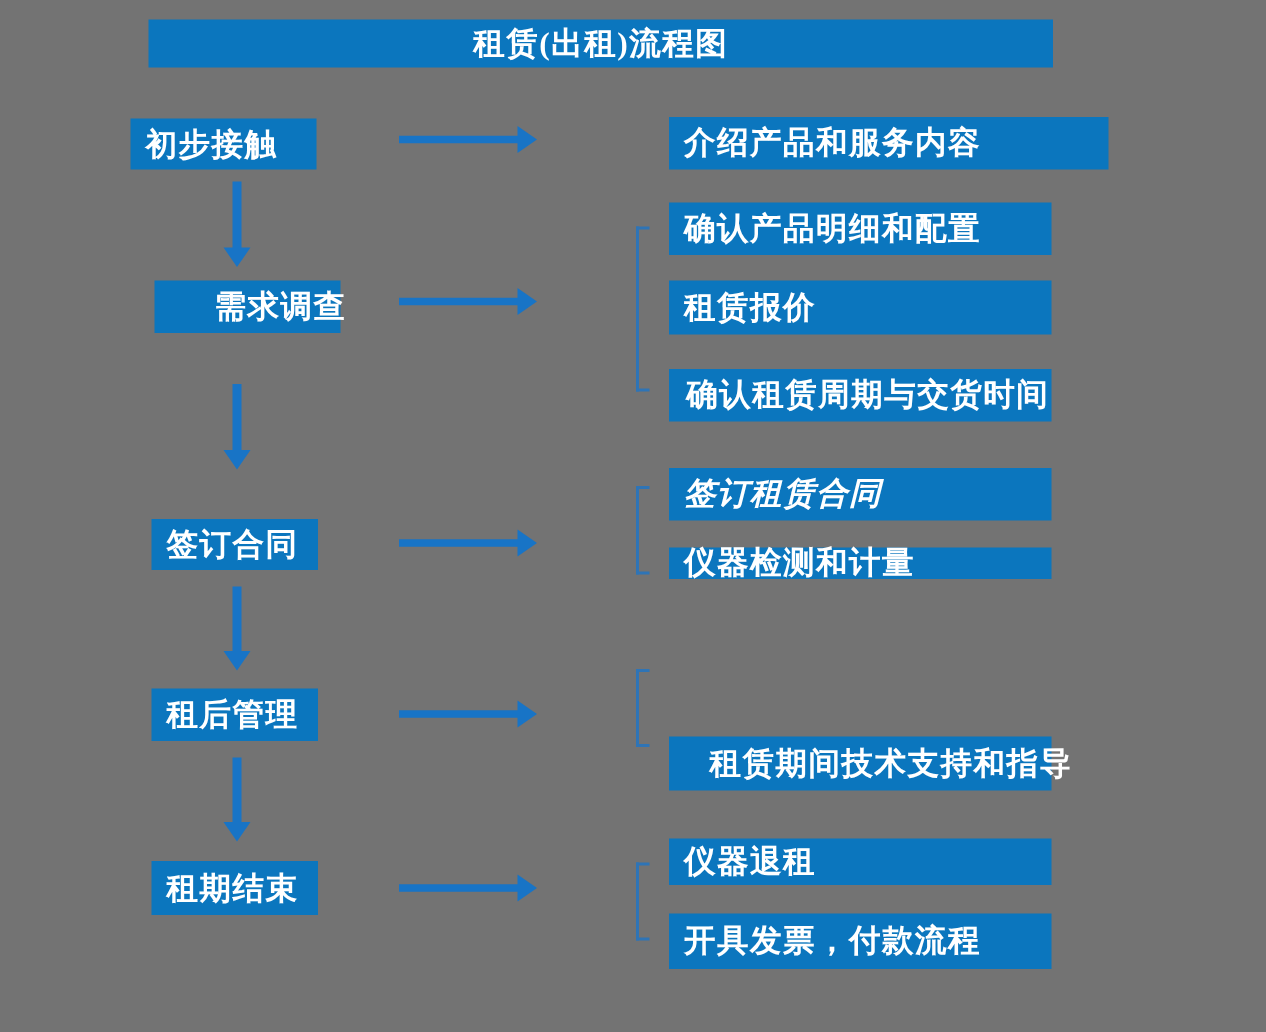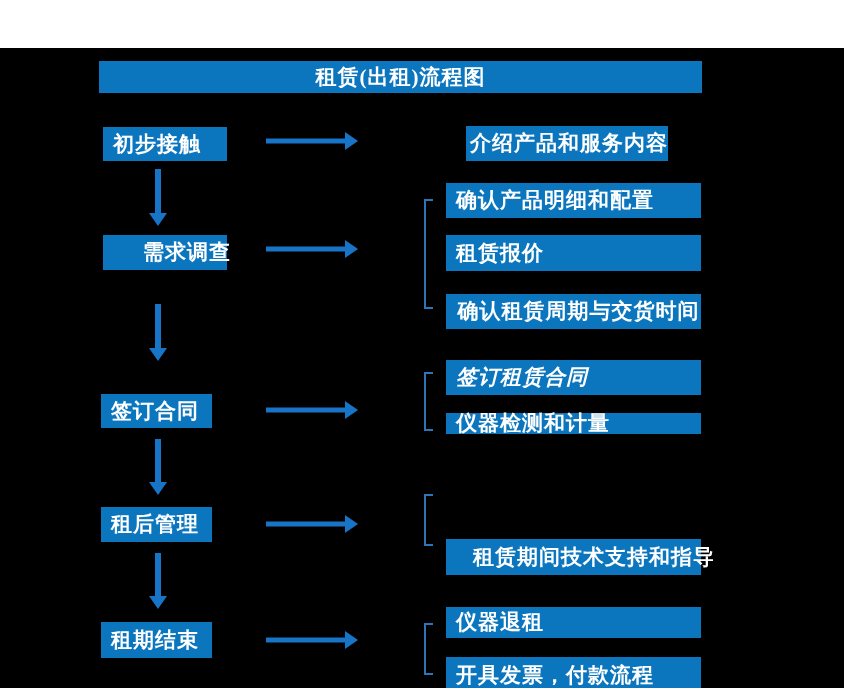--- a/index.html
+++ b/index.html
@@ -1,20 +1,20 @@
 <!DOCTYPE html>
 <html style="--box-blue: #0B76BE; --arrow-blue: #1874C6; --bracket-blue: #2E74B6; --text-white: #FFFFFF;"><head>
 <meta charset="utf-8">
 <style>
   html,body{margin:0;padding:0;background:#ffffff;}
   body{
     width:844px;height:688px;position:relative;overflow:hidden;
     font-family:"Liberation Serif","DejaVu Serif",serif;
   }
-  .canvas{position:absolute;inset:0;background:#000000;margin-top:48px;}
+  .canvas{position:absolute;inset:0;background:#737373;}
   .box{
     position:absolute;box-sizing:border-box;
     background:var(--box-blue,#0B76BE);
     color:#fff;font-weight:bold;font-size:21px;letter-spacing:1px;
     display:flex;align-items:center;padding-left:10px;
     white-space:nowrap;line-height:1;
   }
   .title-bar{justify-content:center;padding-left:0;}
   
   .h-arrow{position:absolute;height:18px;}
@@ -49,37 +49,37 @@
 </style>
 </head>
 <body>
 
 <div class="canvas">
 
   <div class="box title-bar" style="left:99px;top:13px;width:603px;height:32px;">
     <span>租赁(出租)流程图</span>
   </div>
 
-  <div class="box" style="left:103px;top:79px;width:124px;height:34px;">
+  <div class="box" style="left:87px;top:79px;width:124px;height:34px;">
     <span>初步接触</span>
   </div>
   <div class="box" style="left:103px;top:187px;width:124px;height:35px;padding-left:40px;">
     <span>需求调查</span>
   </div>
   <div class="box" style="left:101px;top:346px;width:111px;height:34px;">
     <span>签订合同</span>
   </div>
   <div class="box" style="left:101px;top:459px;width:111px;height:35px;">
     <span>租后管理</span>
   </div>
   <div class="box" style="left:101px;top:574px;width:111px;height:36px;">
     <span>租期结束</span>
   </div>
 
-  <div class="box" style="left:466px;top:78px;width:202px;height:35px;justify-content:flex-end;">
+  <div class="box" style="left:446px;top:78px;width:293px;height:35px;">
     <span>介绍产品和服务内容</span>
   </div>
   <div class="box" style="left:446px;top:135px;width:255px;height:35px;">
     <span>确认产品明细和配置</span>
   </div>
   <div class="box" style="left:446px;top:187px;width:255px;height:36px;">
     <span>租赁报价</span>
   </div>
   <div class="box" style="left:446px;top:246px;width:255px;height:35px;justify-content:center;">
     <span>确认租赁周期与交货时间</span>

